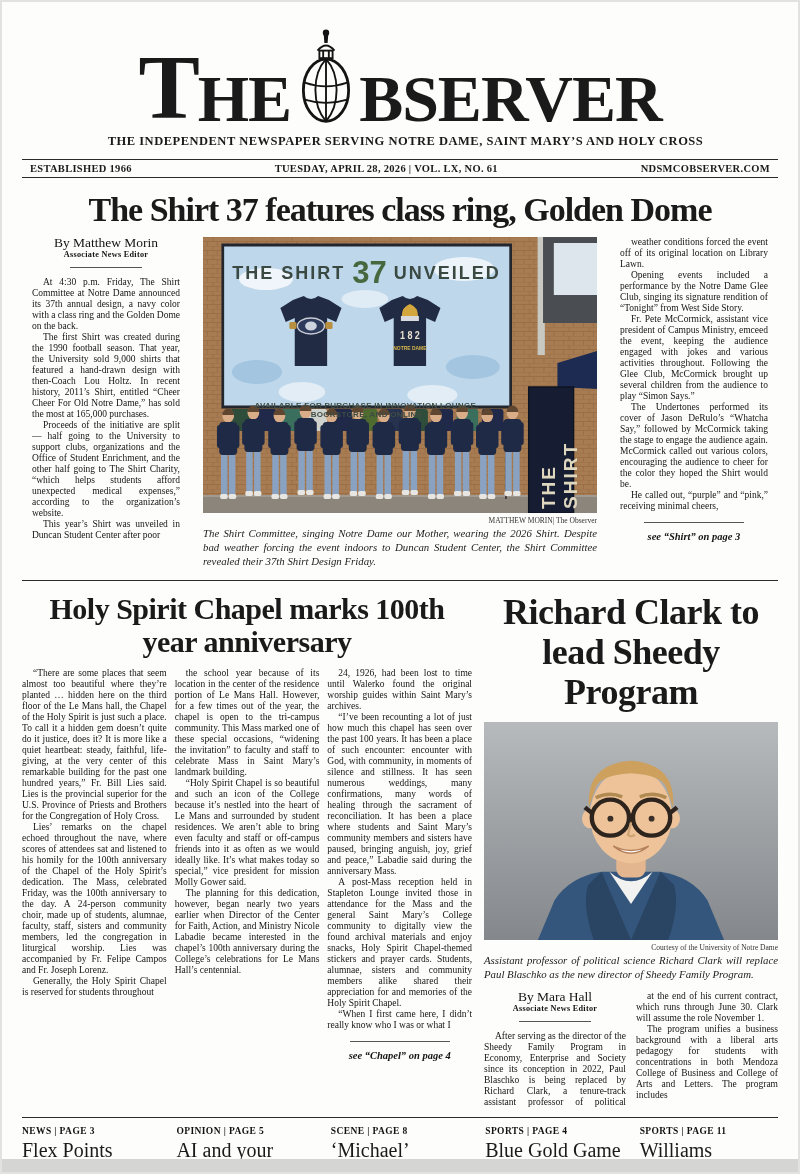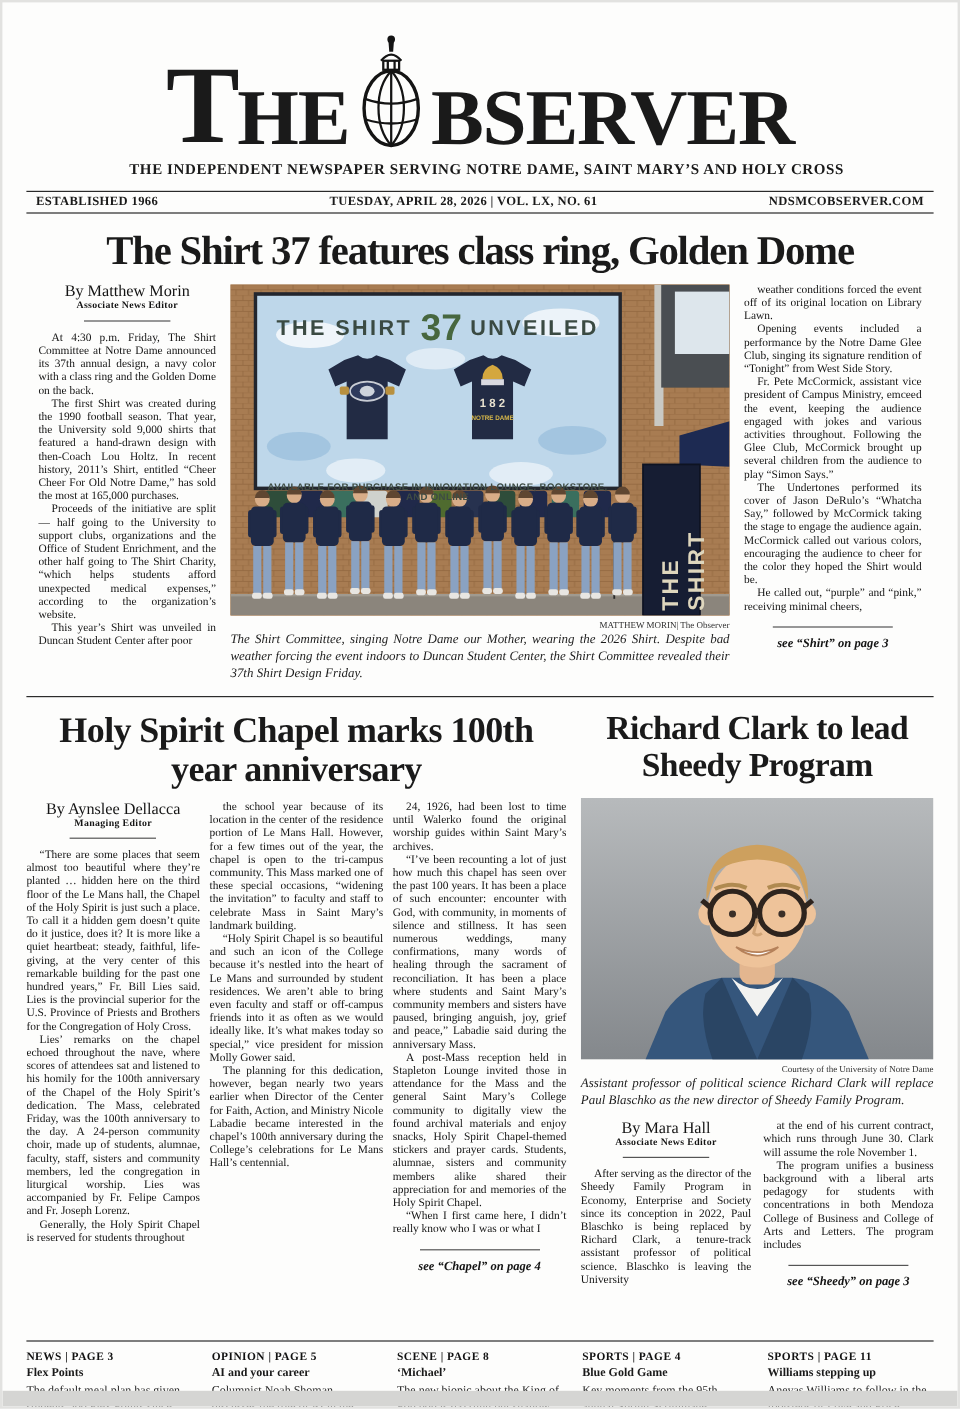--- a/index.html
+++ b/index.html
@@ -26,21 +26,21 @@
   .byline .role{font-size:8.2px;font-weight:700;display:block;margin-top:1px;letter-spacing:.3px;}
   .byline .brule{width:72px;border-top:1px solid #555;margin:7px auto 9px;}
 
   
   .bodycopy{font-size:9.5px;line-height:11px;text-align:justify;color:#141414;}
   .bodycopy p{margin:0;text-indent:11px;}
   .jump{margin-top:10px;text-align:center;font-style:italic;font-weight:700;font-size:10.5px;}
   .jump::before{content:"";display:block;width:100px;border-top:1px solid #555;margin:0 auto 8px;}
 
   
-  .lead-row{display:flex;gap:12px;margin:8px 30px 0;}
+  .lead-row{display:flex;gap:23px;margin:8px 30px 0;}
   .lead-col{width:148px;flex:none;}
   .lead-photo-col{flex:1;min-width:0;}
   .photo-frame{position:relative;width:100%;height:276px;overflow:hidden;background:#a87c52;}
   .photo-frame svg.scene{position:absolute;inset:0;width:100%;height:100%;}
   .screen-title{position:absolute;left:5%;top:18px;width:73%;text-align:center;
                 font-family:"Liberation Sans",sans-serif;font-weight:700;color:#3a4a42;letter-spacing:2px;font-size:18px;}
   .screen-title .num{font-size:31px;color:#47673f;vertical-align:-4px;letter-spacing:0;}
   .screen-sub{position:absolute;left:6%;top:164px;width:71%;text-align:center;
               font-family:"Liberation Sans",sans-serif;font-weight:700;font-size:8px;color:#3e4c44;letter-spacing:.3px;}
   .banner-text{position:absolute;right:13px;top:154px;width:48px;height:118px;
@@ -54,30 +54,30 @@
   .hrule{border:none;border-top:1.5px solid #2b2b2b;margin:12px 20px 8px;}
   .hrule2{border:none;border-top:1.5px solid #2b2b2b;margin:8px 20px 6px;}
 
   
   .sec2{display:flex;gap:12px;margin:0 20px;height:520px;overflow:hidden;}
   .chapel{width:450px;flex:none;}
   .chapel-headline{text-align:center;font-size:30px;font-weight:700;line-height:1.08;letter-spacing:-.5px;margin:4px 0 10px;}
   .chapel-cols{display:flex;gap:8px;}
   .chapel-cols .col{flex:1;min-width:0;}
   .sheedy{flex:1;min-width:0;}
-  .sheedy-headline{text-align:center;font-size:28px;font-weight:700;line-height:1.1;letter-spacing:-.5px;margin:4px 0 10px;}
+  .sheedy-headline{text-align:center;font-size:36px;font-weight:700;line-height:1.1;letter-spacing:-.5px;margin:4px 0 10px;}
   .portrait{width:100%;height:218px;display:block;}
   .sheedy-cols{display:flex;gap:10px;margin-top:9px;}
   .sheedy-cols .col{flex:1;min-width:0;}
 
   
   .teasers{display:flex;gap:16px;margin:8px 20px 0;}
   .teaser{flex:1;min-width:0;}
   .kicker{font-size:9.5px;font-weight:700;letter-spacing:.4px;color:#111;}
-  .t-title{font-size:10px;font-weight:700;margin:3px 0 3px;}
+  .t-title{font-size:20px;font-weight:400;margin:3px 0 3px;}
   .t-body{font-size:10px;line-height:1.3;color:#1e1e1e;}
 </style>
 </head>
 <body>
 
 <div class="page">
 
   <div class="masthead">
     <div class="logo-row">
       <span class="logo-big">T</span>
@@ -237,25 +237,20 @@
   </div>
 
   <hr class="hrule">
 
   <div class="sec2">
 
     <div class="chapel">
       <div class="chapel-headline">Holy Spirit Chapel marks 100th year anniversary</div>
       <div class="chapel-cols bodycopy">
         <div class="col">
-          <div class="byline">
-            <span class="by">By Aynslee Dellacca</span>
-            <span class="role">Managing Editor</span>
-            <div class="brule"></div>
-          </div>
           <p>“There are some places that seem almost too beautiful where they’re planted … hidden here on the third floor of the Le Mans hall, the Chapel of the Holy Spirit is just such a place. To call it a hidden gem doesn’t quite do it justice, does it? It is more like a quiet heartbeat: steady, faithful, life-giving, at the very center of this remarkable building for the past one hundred years,” Fr. Bill Lies said. Lies is the provincial superior for the U.S. Province of Priests and Brothers for the Congregation of Holy Cross.</p>
           <p>Lies’ remarks on the chapel echoed throughout the nave, where scores of attendees sat and listened to his homily for the 100th anniversary of the Chapel of the Holy Spirit’s dedication. The Mass, celebrated Friday, was the 100th anniversary to the day. A 24-person community choir, made up of students, alumnae, faculty, staff, sisters and community members, led the congregation in liturgical worship. Lies was accompanied by Fr. Felipe Campos and Fr. Joseph Lorenz.</p>
           <p>Generally, the Holy Spirit Chapel is reserved for students throughout</p>
         </div>
         <div class="col">
           <p>the school year because of its location in the center of the residence portion of Le Mans Hall. However, for a few times out of the year, the chapel is open to the tri-campus community. This Mass marked one of these special occasions, “widening the invitation” to faculty and staff to celebrate Mass in Saint Mary’s landmark building.</p>
           <p>“Holy Spirit Chapel is so beautiful and such an icon of the College because it’s nestled into the heart of Le Mans and surrounded by student residences. We aren’t able to bring even faculty and staff or off-campus friends into it as often as we would ideally like. It’s what makes today so special,” vice president for mission Molly Gower said.</p>
           <p>The planning for this dedication, however, began nearly two years earlier when Director of the Center for Faith, Action, and Ministry Nicole Labadie became interested in the chapel’s 100th anniversary during the College’s celebrations for Le Mans Hall’s centennial.</p>
         </div>
         <div class="col">

